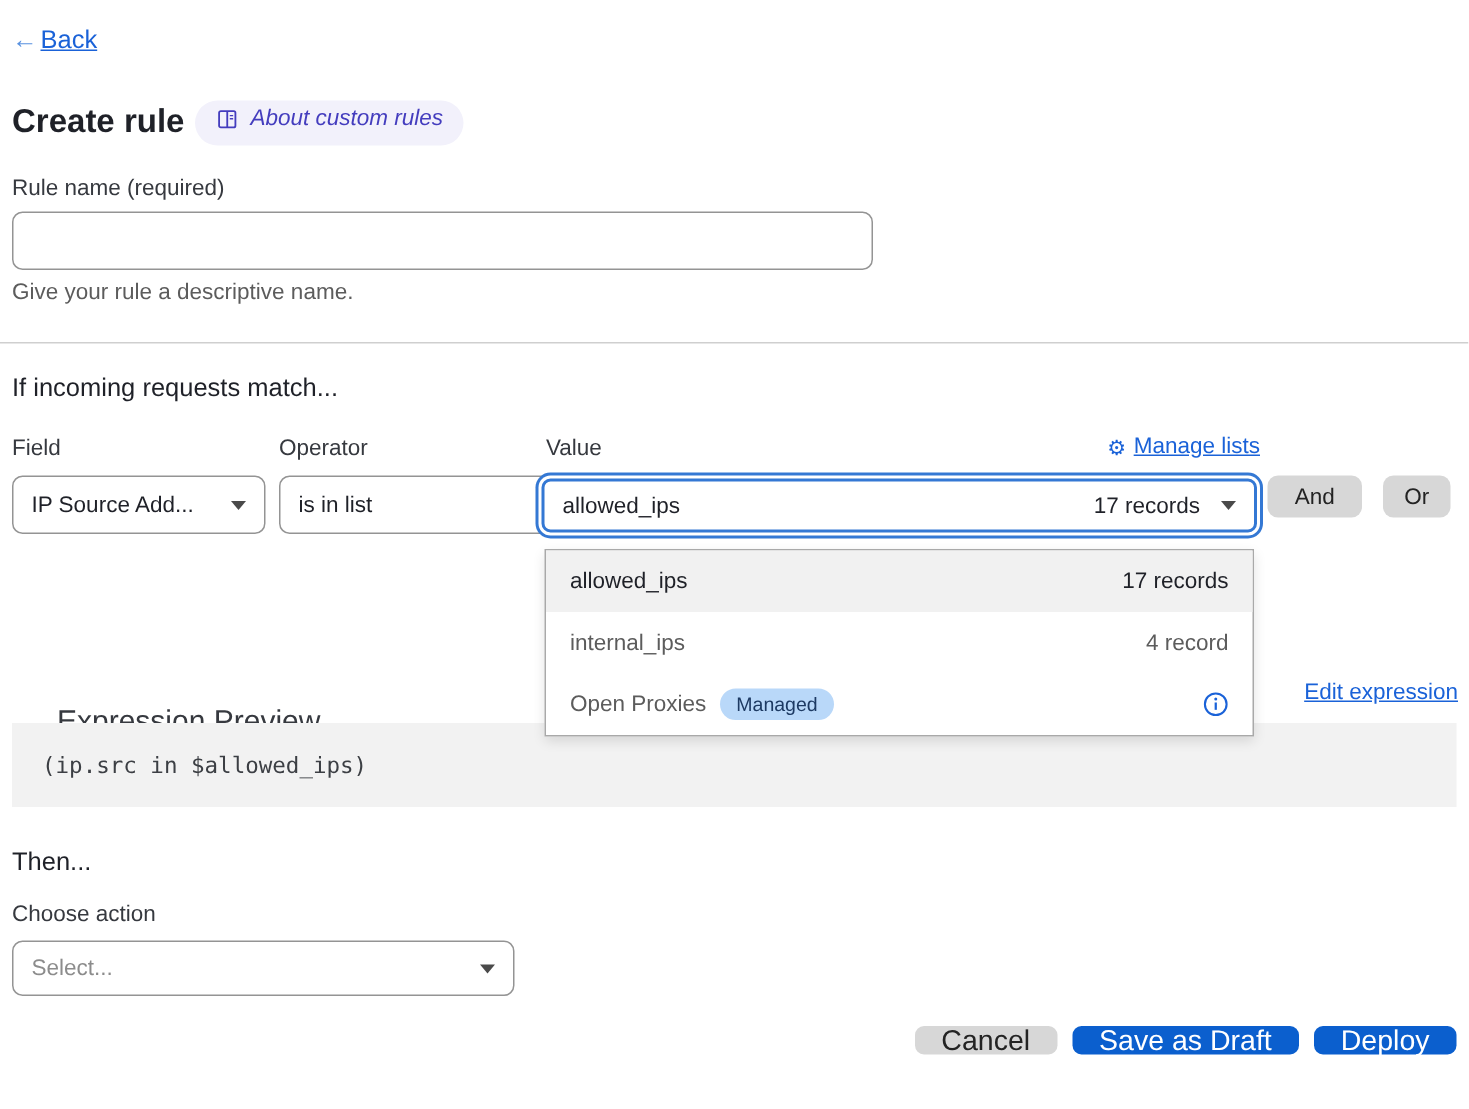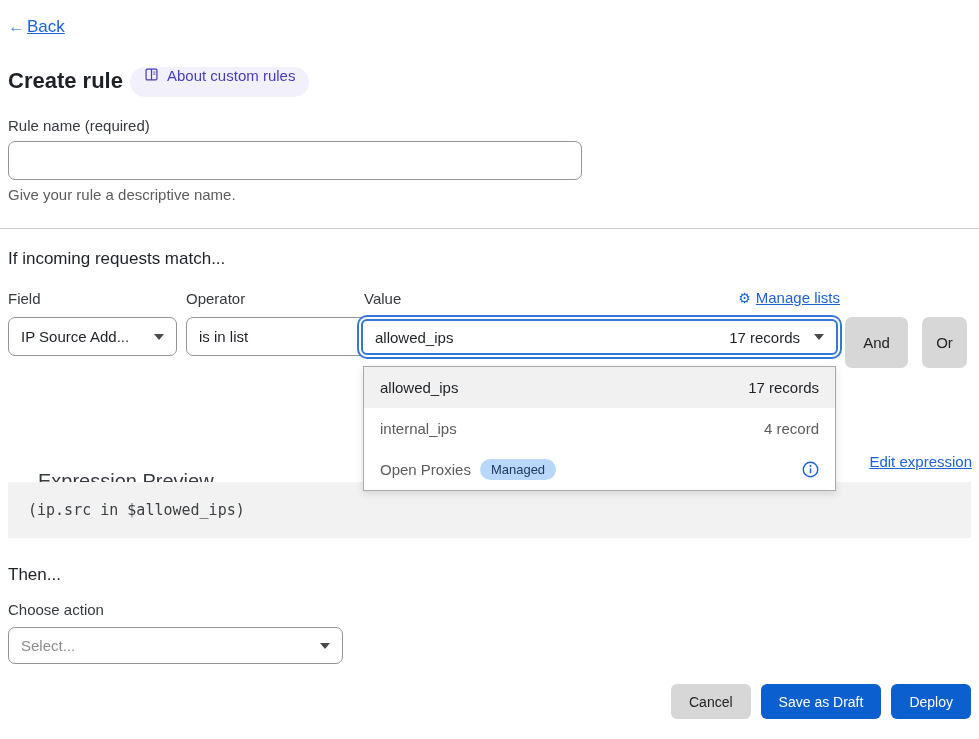--- a/index.html
+++ b/index.html
@@ -33,23 +33,23 @@
     text-decoration: none; cursor: pointer; display: flex; align-items: center;
   }
   .back .arrow { color: #5b93e0; text-decoration: none; margin-right: 2px; }
   .back .back-text { text-decoration: underline; }
 
   
   .page-title {
     left: 8px; top: 68px; font-size: 22px; font-weight: bold; color: var(--text-dark);
   }
   .about-badge {
-    left: 130px; top: 67px; height: 30px; display: inline-flex; align-items: flex-start;
+    left: 130px; top: 67px; height: 30px; display: inline-flex; align-items: flex-end;
     gap: 8px; background: var(--about-bg); color: var(--about-text);
-    border-radius: 15px; padding: 0 14px; font-size: 15px; cursor: pointer;
+    border-radius: 15px; padding: 10px 14px; font-size: 15px; cursor: pointer; font-style: italic;
   }
   .about-badge svg { display: block; }
 
   
   .field-label { font-size: 15px; color: var(--text-mid); }
   .rule-name-label { left: 8px; top: 117px; }
   .rule-name-input {
     left: 8px; top: 141px; width: 574px; height: 39px;
     border: 1px solid var(--border-gray); border-radius: 7px;
     font-size: 15px; padding: 0 12px; font-family: "Liberation Sans", sans-serif;
@@ -90,21 +90,21 @@
   .select .spacer { flex: 1; }
   .select .records { color: var(--text-dark); margin-right: 14px; }
   .chev {
     width: 0; height: 0; margin-left: auto;
     border-left: 5px solid transparent; border-right: 5px solid transparent;
     border-top: 6px solid #4a4a4a;
   }
   .value-select .chev { margin-left: 0; }
 
   .gray-btn {
-    top: 317px; height: 51px; background: var(--gray-btn); color: #232323;
+    top: 317px; height: 28px; background: var(--gray-btn); color: #232323;
     border: none; border-radius: 7px; font-size: 15px; cursor: pointer;
     font-family: "Liberation Sans", sans-serif;
   }
   .and-btn { left: 845px; width: 63px; }
   .or-btn { left: 922px; width: 45px; text-align: center; }
 
   
   .menu {
     left: 363px; top: 366px; width: 473px; background: #fff;
     border: 1px solid #a9a9a9; box-shadow: 0 3px 8px rgba(0,0,0,0.12);
@@ -137,21 +137,21 @@
 
   
   .then-heading { left: 8px; top: 565px; }
   .action-label { left: 8px; top: 601px; }
   .action-select { left: 8px; top: 626px; width: 335px; height: 37px; top: 627px; }
   .action-select .sel-text { color: #8c8c8c; }
 
   
   .footer-btns { top: 684px; right: 8px; display: flex; gap: 10px; }
   .btn {
-    height: 35px; border: none; border-radius: 6px; font-size: 14px;
+    height: 19px; border: none; border-radius: 6px; font-size: 19px;
     padding: 0 18px; cursor: pointer; font-family: "Liberation Sans", sans-serif;
   }
   .btn-gray { background: var(--gray-btn); color: #232323; }
   .btn-blue { background: var(--button-blue); color: #fff; }
 </style>
 </head>
 <body>
 
 <a class="abs back">
   <span class="arrow">←</span>

